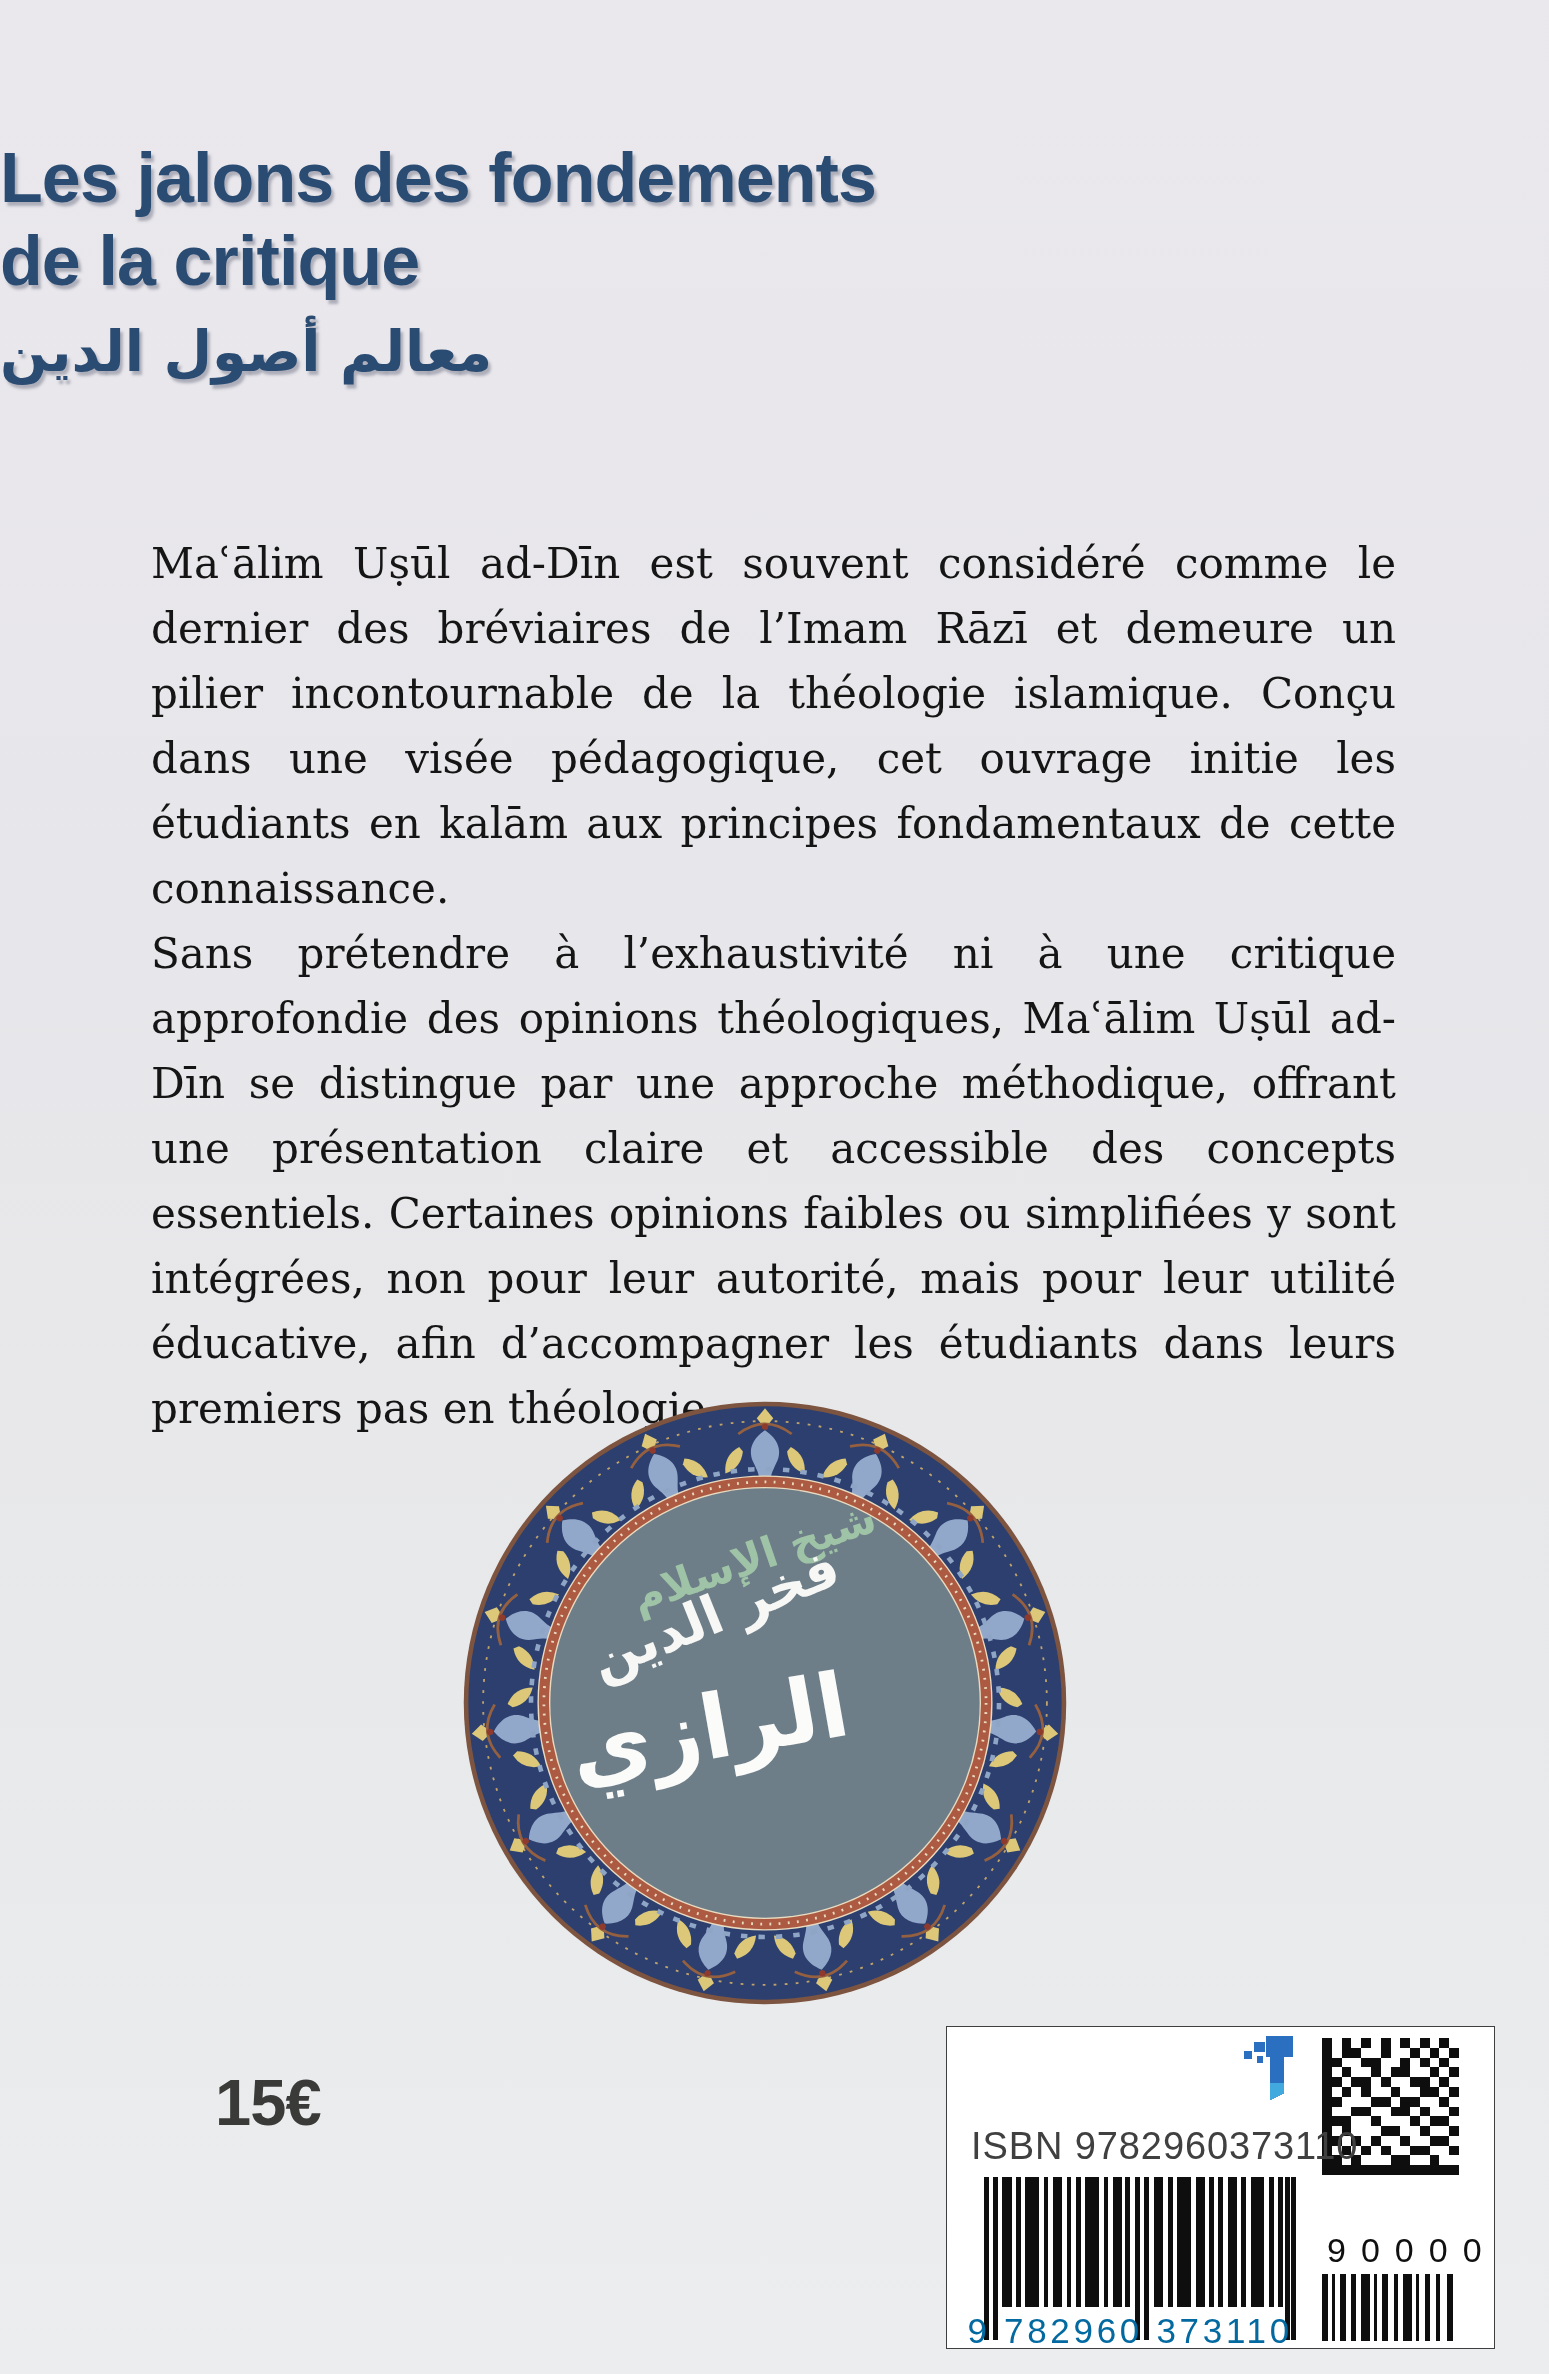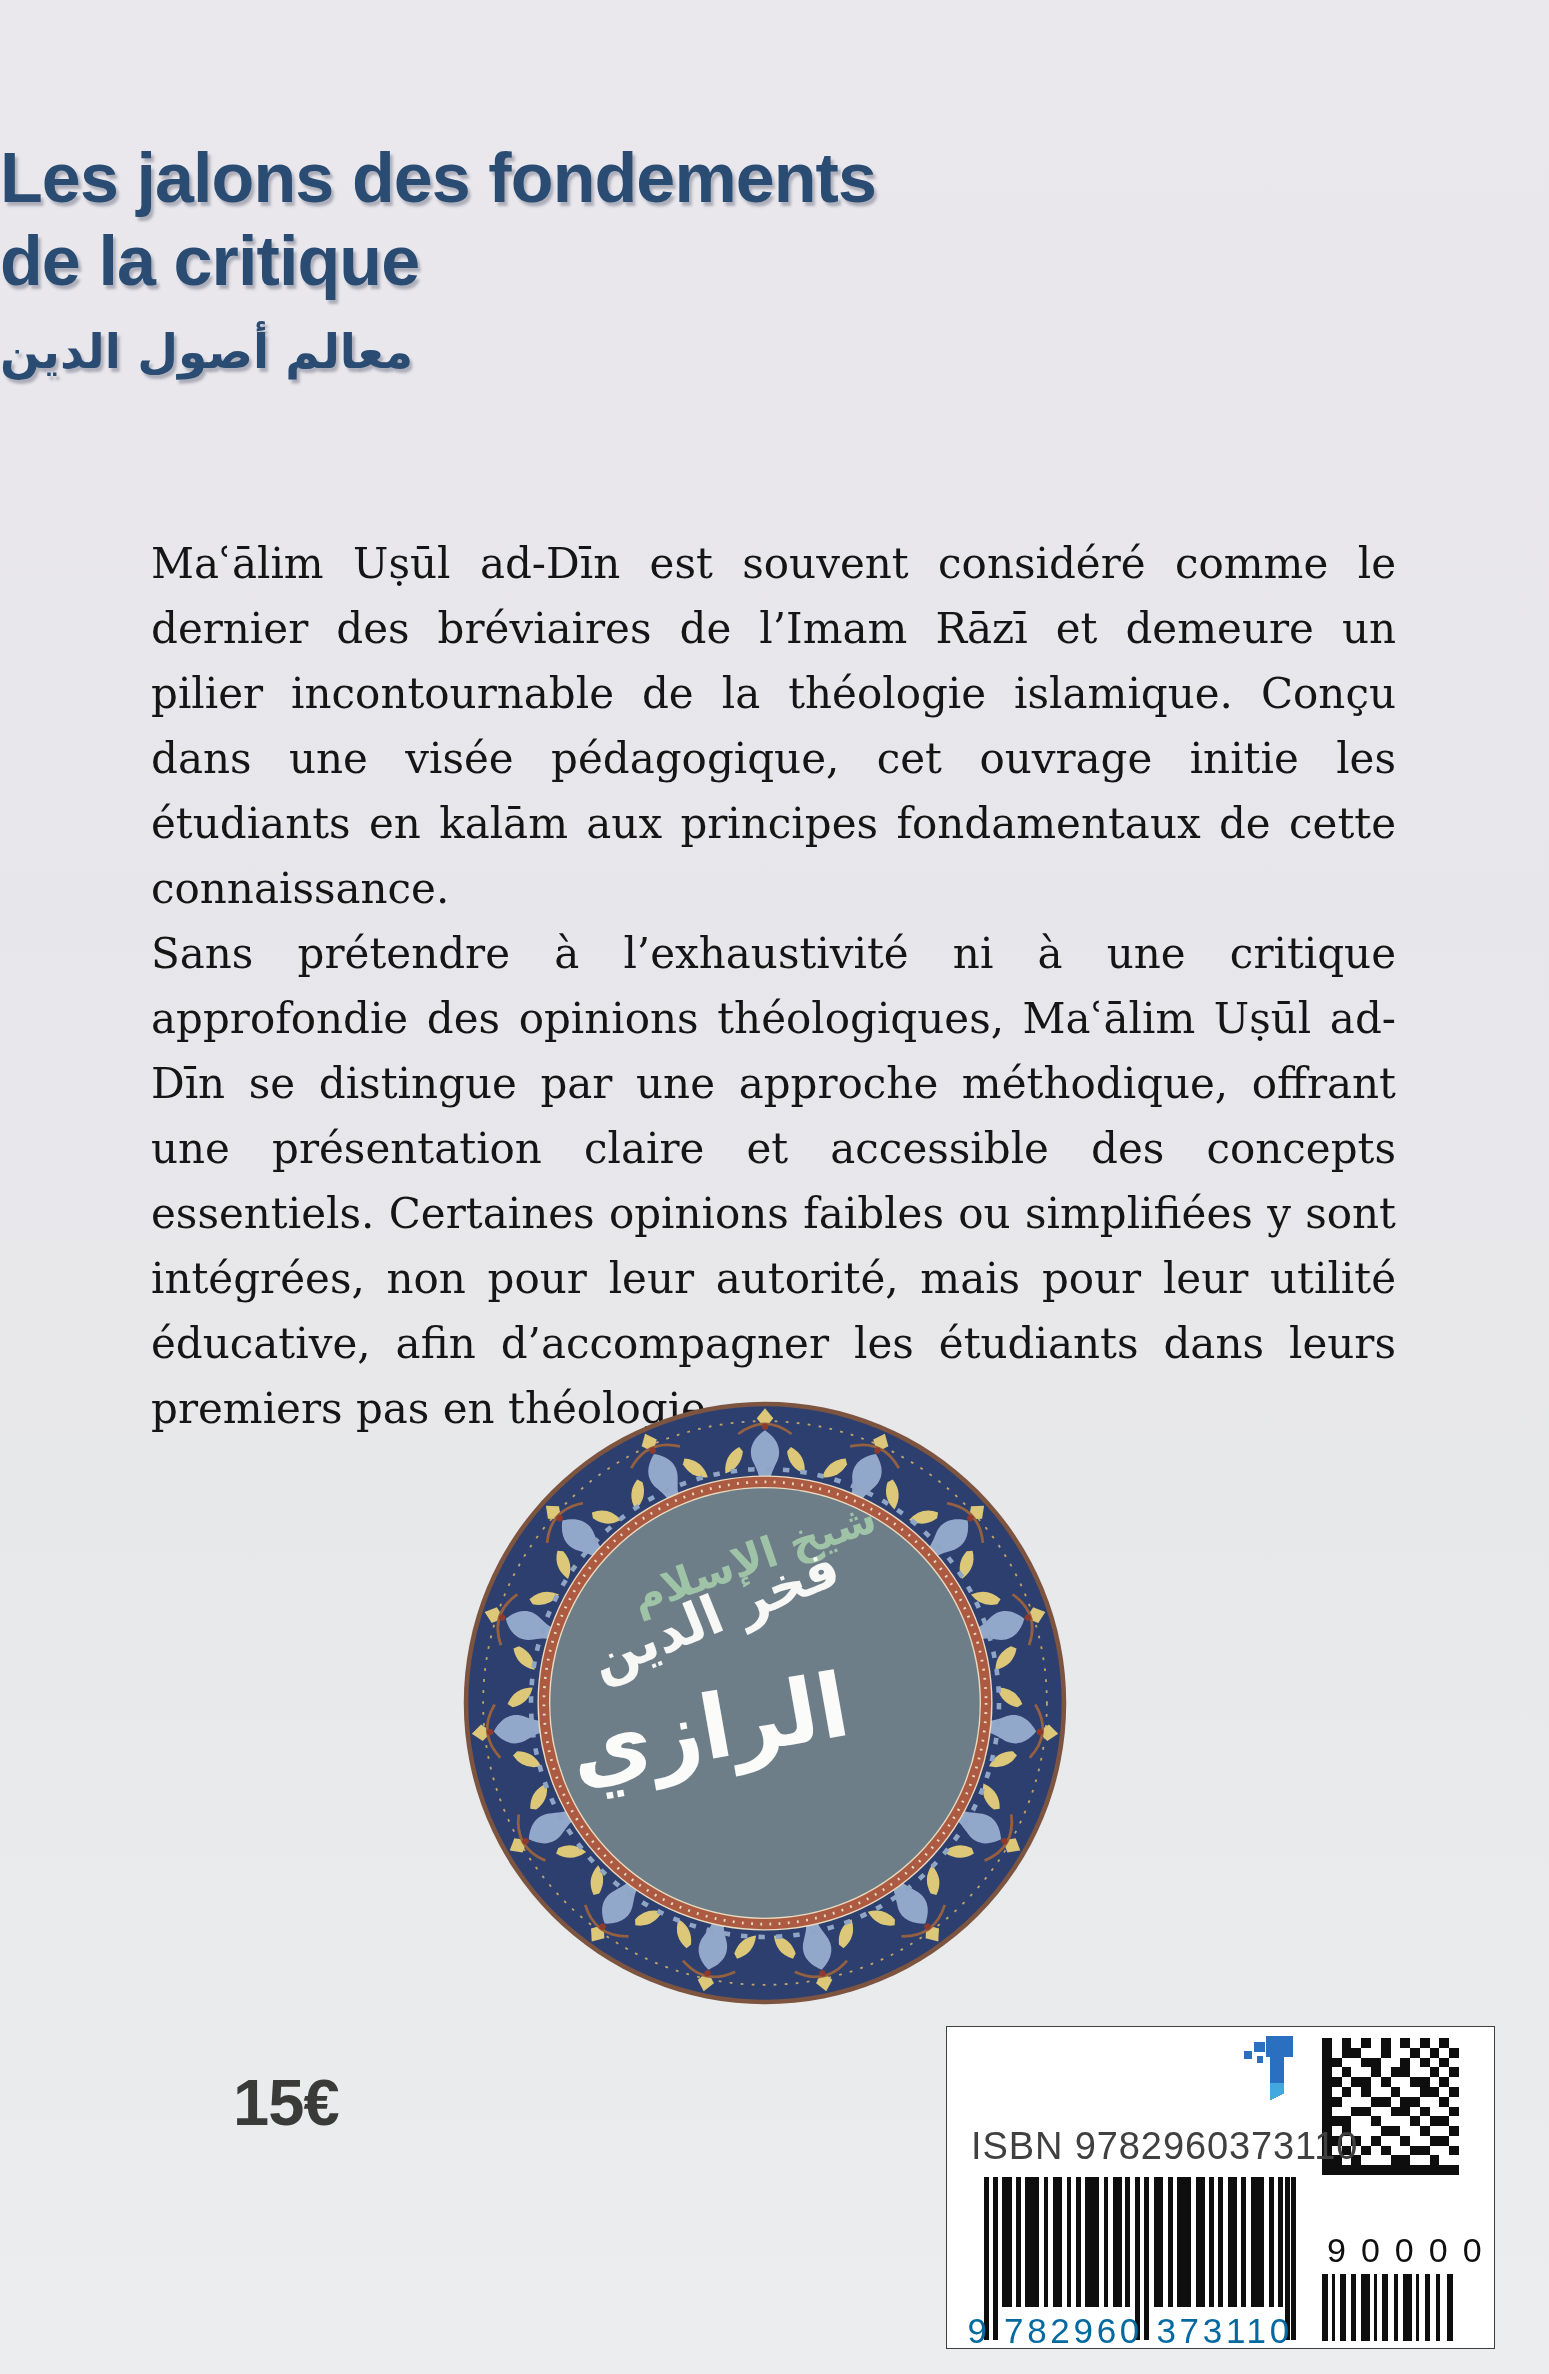--- a/index.html
+++ b/index.html
@@ -9,38 +9,38 @@
     font-family:"Liberation Sans", sans-serif;
   }
   
   .title-block { position:absolute; top:137px; left:0; width:100%; text-align:left; color:#2a4b72; }
   .title-fr {
     font-size:70px; line-height:83px; font-weight:bold; letter-spacing:-0.9px;
     text-shadow:2.8px 3.7px 2.8px rgba(100,105,125,0.45);
   }
   .title-ar {
     font-family:"DejaVu Sans", sans-serif;
-    font-size:47px; line-height:98px; font-weight:bold;
+    font-size:56px; line-height:98px; font-weight:bold;
     text-shadow:2.8px 3.7px 2.8px rgba(100,105,125,0.45);
   }
   
   .synopsis {
     position:absolute; left:151px; top:531px; width:1245px;
     font-family:"DejaVu Serif","Liberation Serif",serif; font-weight:normal;
     font-size:42px; line-height:65px; color:#151515;
     text-align:justify;
   }
   .synopsis p { margin:0; }
   
   .medallion { position:absolute; left:461px; top:1399px; width:608px; height:608px; }
   .medallion svg { display:block; }
   
   .price {
     position:absolute; left:215px; top:2065px;
-    font-size:65px; font-weight:bold; color:#3a3a38; letter-spacing:-0.9px;margin-left:18px;
+    font-size:65px; font-weight:bold; color:#3a3a38; letter-spacing:-0.9px;
   }
   
   .barcode-panel {
     position:absolute; left:946px; top:2026px; width:549px; height:323px;
     background:#ffffff; border:1.9px solid #3f3f3f; box-sizing:border-box;
   }
   .publisher-logo { position:absolute; left:297px; top:9.3px; }
   .datamatrix { position:absolute; left:375px; top:11px; }
   .isbn-label {
     position:absolute; left:24px; top:98px;

